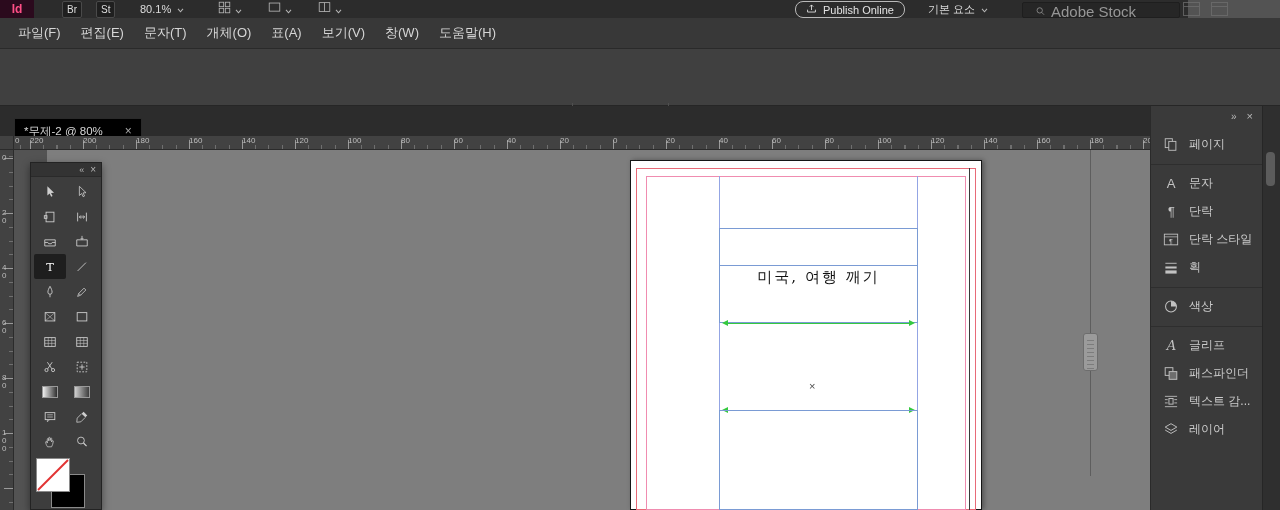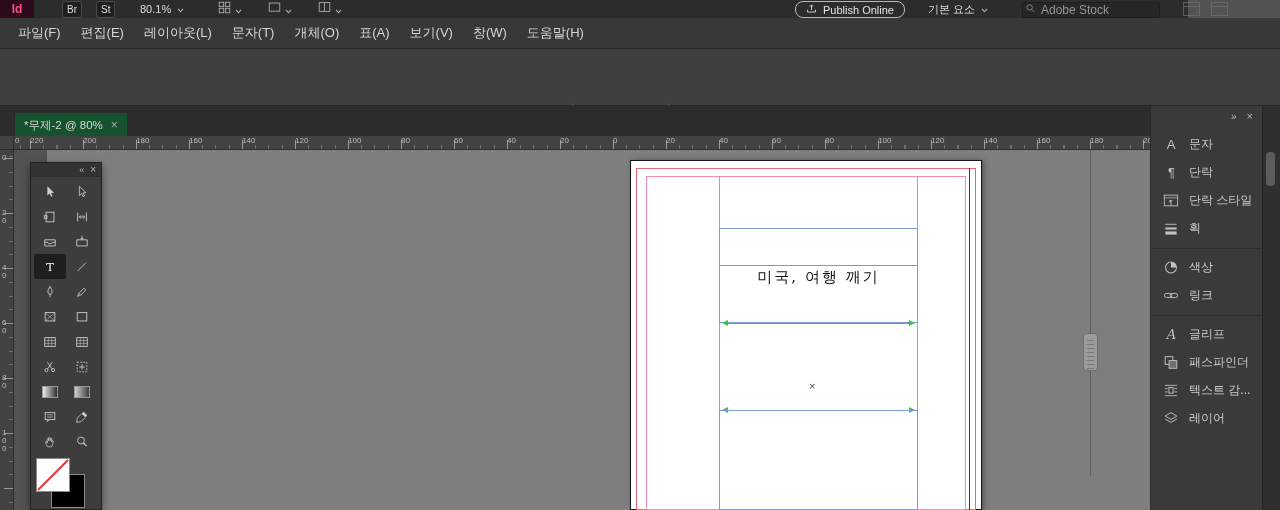--- a/index.html
+++ b/index.html
@@ -12,22 +12,22 @@
   .badge{position:absolute;top:1px;height:15px;padding:0 4px;background:#1f1f1f;border:1px solid #4a4a4a;
     color:#dedede;font-size:10px;display:flex;align-items:center;border-radius:2px;}
   .zoombox{position:absolute;left:134px;top:0;height:18px;display:flex;align-items:center;gap:6px;
     color:#dcdcdc;font-size:11px;padding:0 6px;}
   .viewopt{position:absolute;top:0;height:18px;display:flex;align-items:center;gap:4px;color:#b8b8b8;}
   .pubbtn{position:absolute;left:795px;top:1px;height:15px;border:1px solid #b9b9b9;border-radius:8px;
     display:flex;align-items:center;gap:6px;padding:0 10px;color:#e3e3e3;font-size:11px;}
   .wsswitch{position:absolute;left:928px;top:0;height:18px;display:flex;align-items:center;gap:6px;
     color:#dcdcdc;font-size:11px;}
   .stocksearch{position:absolute;left:1022px;top:2px;width:132px;height:14px;background:#262626;
-    border:1px solid #1e1e1e;border-radius:2px;display:flex;align-items:flex-start;gap:5px;padding:0 2px;
-    color:#969696;font-size:12px;}
+    border:1px solid #1e1e1e;border-radius:2px;display:flex;align-items:flex-start;gap:5px;padding:0 12px;
+    color:#969696;font-size:15px;}
   .tbicon{position:absolute;top:2px;width:15px;height:12px;border:1px solid #6f6f6f;opacity:.75;}
   .tbicon i{display:block;border-top:1px solid #6f6f6f;margin-top:3px;}
   
   .menubar{position:absolute;left:0;top:18px;width:1280px;height:30px;background:#383838;
     display:flex;align-items:center;padding-left:8px;box-sizing:border-box;}
   .menu-item{padding:0 10px;font-size:13px;color:#d6d6d6;line-height:30px;}
   
   .controlbar{position:absolute;left:0;top:48px;width:1280px;height:58px;background:#404040;
     border-top:1px solid #2a2a2a;border-bottom:1px solid #262626;box-sizing:border-box;}
   .flabel{position:absolute;font-size:11px;color:#c2c2c2;}
@@ -39,22 +39,22 @@
   .combo .chevcell{margin-left:auto;}
   .cpicon{position:absolute;color:#b5b5b5;display:flex;align-items:center;justify-content:center;}
   .chainbtn{position:absolute;left:288px;top:63px;width:13px;height:30px;background:#d8d8d8;
     border:1px solid #8a8a8a;border-radius:2px;display:flex;align-items:center;justify-content:center;}
   .vsep{position:absolute;top:54px;height:46px;border-left:1px solid #4f4f4f;}
   .swatchdd{position:absolute;left:698px;top:82px;height:16px;display:flex;border:1px solid #1f1f1f;}
   .swatchdd .sw{width:62px;background:linear-gradient(#fdfdfd,#8f8f8f);}
   .swatchdd .dd{width:15px;background:#3a3a3a;display:flex;align-items:center;justify-content:center;}
   
   .tabrow{position:absolute;left:0;top:106px;width:1150px;height:30px;background:#2c2c2c;}
-  .doctab{position:absolute;left:14px;top:6px;height:24px;background:#14532d;border:1px solid #2a2a2a;
-    border-bottom:none;display:flex;align-items:center;gap:8px;padding:0 9px;color:#d6d6d6;font-size:11.5px;}
+  .doctab{position:absolute;left:14px;top:12px;height:24px;background:#000000;border:1px solid #2a2a2a;
+    border-bottom:none;display:flex;align-items:center;gap:22px;padding:0 9px;color:#d6d6d6;font-size:11.5px;}
   .tabclose{color:#a8a8a8;font-size:12px;line-height:1;}
   
   .rulercorner{position:absolute;left:0;top:136px;width:14px;height:14px;background:#424242;
     border-right:1px solid #2b2b2b;border-bottom:1px solid #2b2b2b;box-sizing:border-box;}
   .hruler{position:absolute;left:14px;top:136px;width:1136px;height:14px;background-color:#424242;
     border-bottom:1px solid #2b2b2b;box-sizing:border-box;overflow:hidden;
     background-image:repeating-linear-gradient(to right,#9a9a9a 0 1px,transparent 1px 53px),
       repeating-linear-gradient(to right,#6f6f6f 0 1px,transparent 1px 13.25px);
     background-size:100% 9px,100% 4px;background-position:16px 100%,16px 100%;background-repeat:repeat-x;}
   .hnum{position:absolute;top:0;font-size:8px;color:#bdbdbd;}
@@ -187,21 +187,20 @@
         <i></i>
       </div>
     <div class="tbicon" style="left:1211px">
         <i></i>
       </div>
   </div>
 
   <div class="menubar">
       <div class="menu-item">파일(F)</div>
       <div class="menu-item">편집(E)</div>
-      <div class="menu-item">레이아웃(L)</div>
       <div class="menu-item">문자(T)</div>
       <div class="menu-item">개체(O)</div>
       <div class="menu-item">표(A)</div>
       <div class="menu-item">보기(V)</div>
       <div class="menu-item">창(W)</div>
       <div class="menu-item">도움말(H)</div>
     </div>
 
   <div class="controlbar">
     <span class="cpicon" style="left:25px;top:60px">
@@ -601,20 +600,31 @@
 
   <div class="dock">
     <div class="dockhead">
       <span class="gg">»</span>
       <span class="x">×</span>
     </div>
     <div>
         <div class="dock-group">
           <div class="dock-item">
             <span class="ic">
+              <svg viewBox="0 0 18 16" width="16" height="15">
+                <rect x="2.5" y="1.5" width="8" height="10" fill="none" stroke="currentColor"></rect>
+                <rect x="6.5" y="4.5" width="8" height="10" fill="#3a3a3a" stroke="currentColor"></rect>
+              </svg>
+            </span>
+            <span class="lb">페이지</span>
+          </div>
+        </div>
+        <div class="dock-group">
+          <div class="dock-item">
+            <span class="ic">
               <svg viewBox="0 0 16 16" width="16" height="15">
                 <text x="8" y="13" text-anchor="middle" font-size="14" fill="currentColor">A</text>
               </svg>
             </span>
             <span class="lb">문자</span>
           </div>
           <div class="dock-item">
             <span class="ic">
               <svg viewBox="0 0 16 16" width="16" height="15">
                 <text x="8.5" y="13" text-anchor="middle" font-size="13.5" fill="currentColor">¶</text>
@@ -646,29 +656,20 @@
         <div class="dock-group">
           <div class="dock-item">
             <span class="ic">
               <svg viewBox="0 0 16 16" width="16" height="15">
                 <circle cx="8" cy="8" r="5.8" fill="none" stroke="currentColor" stroke-width="1.1"></circle>
                 <path d="M8 2.2 A5.8 5.8 0 0 1 13.8 8 L8 8 Z" fill="currentColor"></path>
               </svg>
             </span>
             <span class="lb">색상</span>
           </div>
-          <div class="dock-item">
-            <span class="ic">
-              <svg viewBox="0 0 16 16" width="16" height="15">
-                <rect x="1" y="5.8" width="8" height="4.4" rx="2.2" fill="none" stroke="currentColor"></rect>
-                <rect x="7" y="5.8" width="8" height="4.4" rx="2.2" fill="none" stroke="currentColor"></rect>
-              </svg>
-            </span>
-            <span class="lb">링크</span>
-          </div>
         </div>
         <div class="dock-group">
           <div class="dock-item">
             <span class="ic">
               <svg viewBox="0 0 16 16" width="16" height="15">
                 <text x="8.5" y="13" text-anchor="middle" font-size="14" font-style="italic" font-family="DejaVu Serif, Liberation Serif, serif" fill="currentColor">A</text>
               </svg>
             </span>
             <span class="lb">글리프</span>
           </div>

